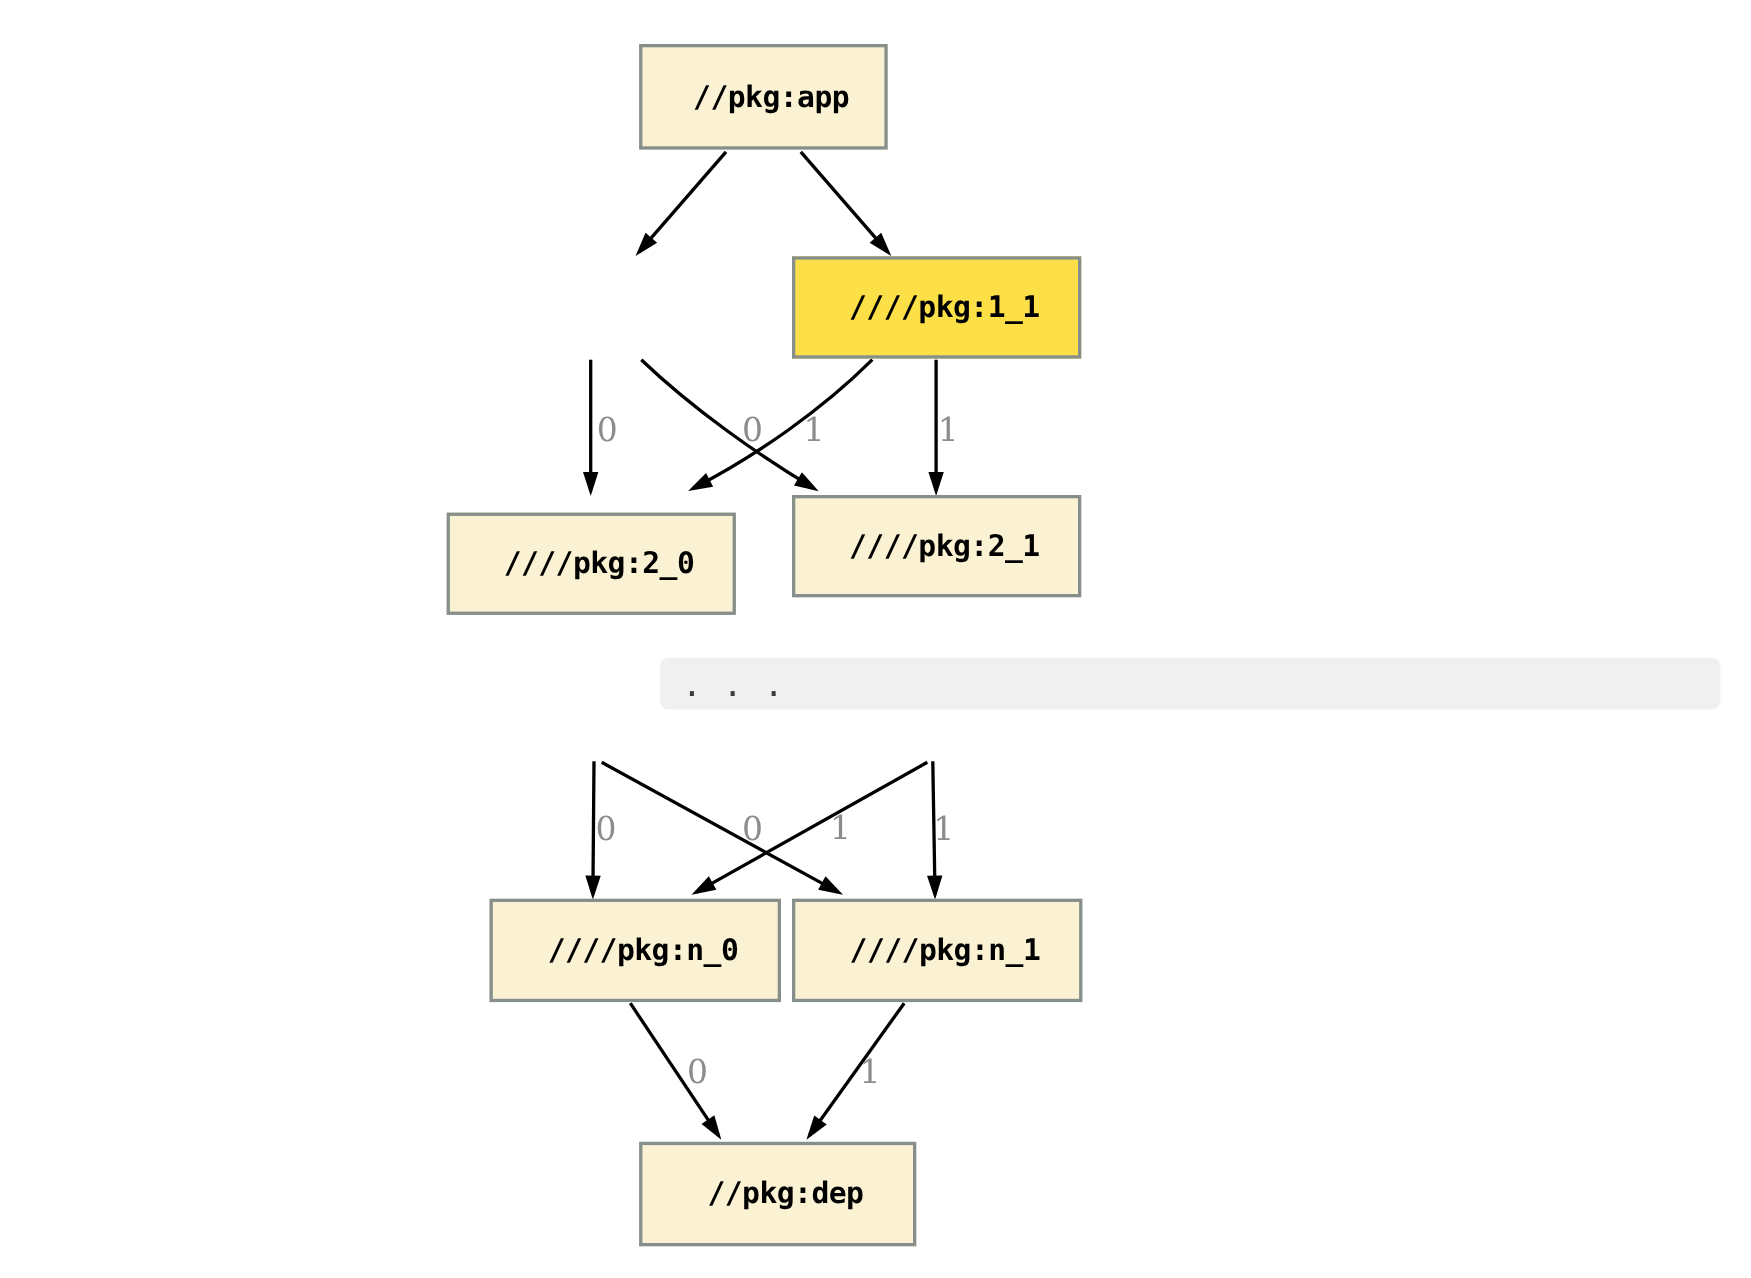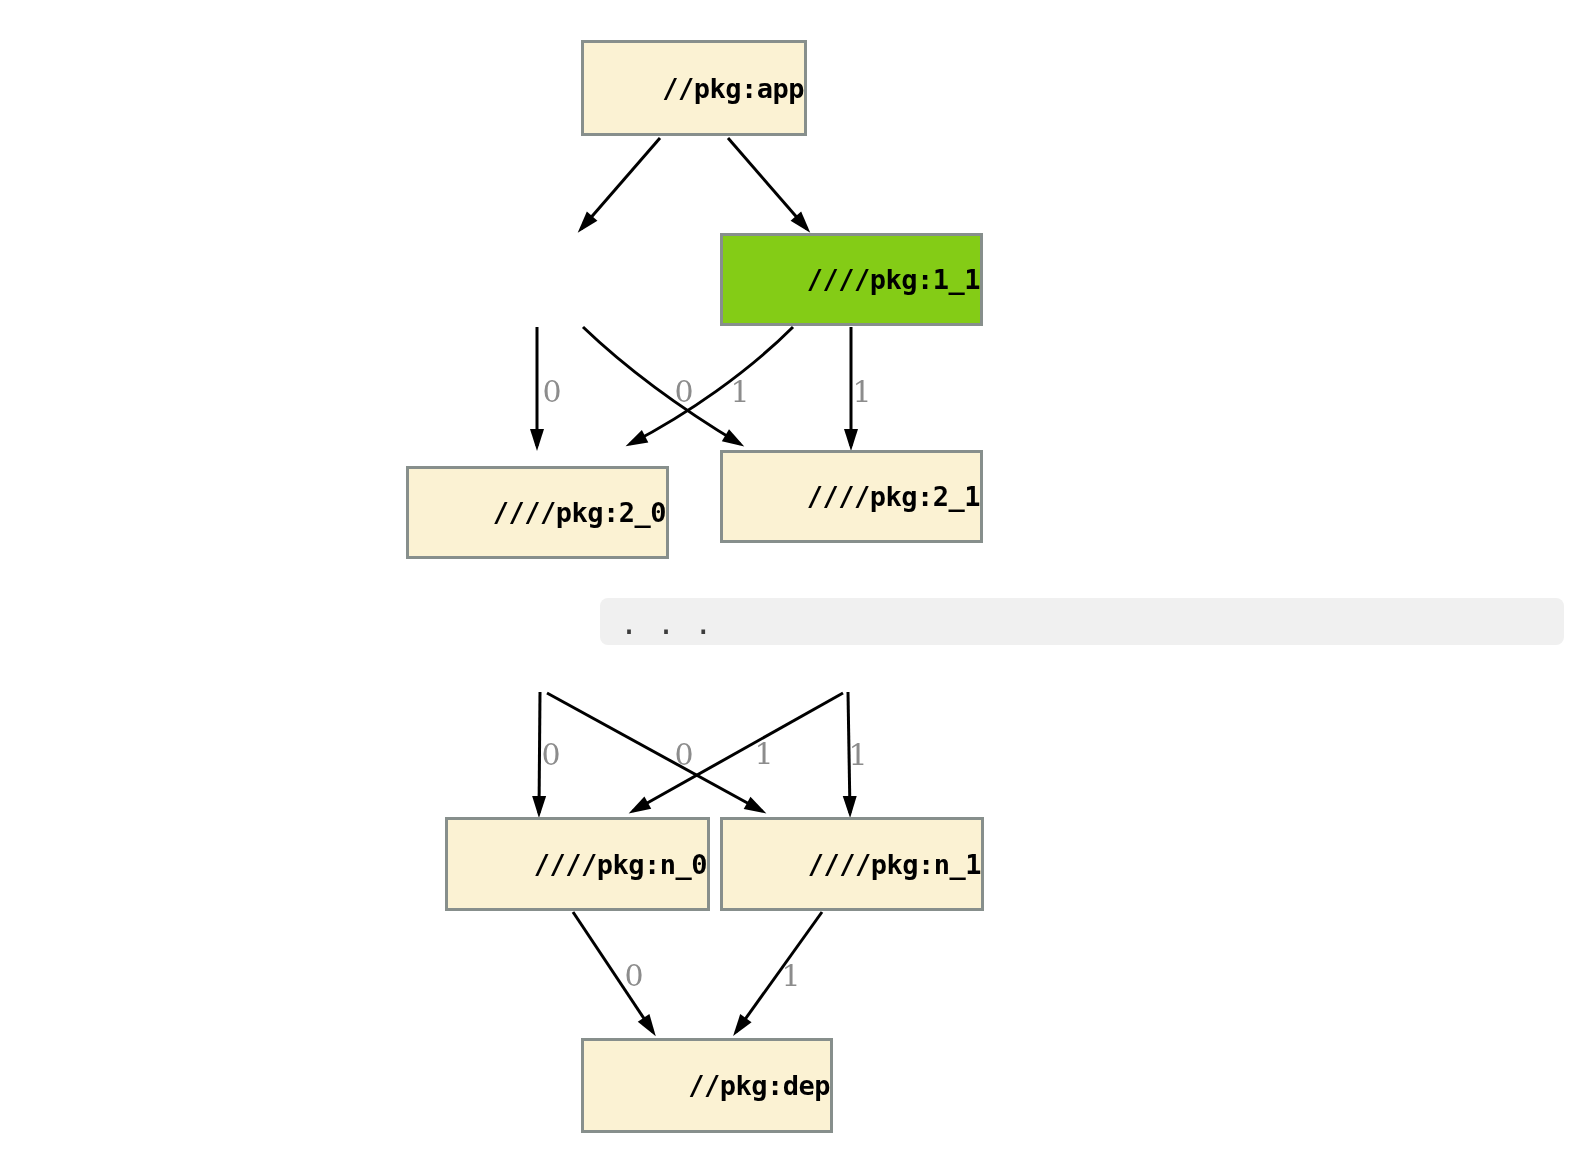--- a/index.html
+++ b/index.html
@@ -23,21 +23,21 @@
     height: 1162px;
     pointer-events: none;
   }
   .node {
     position: absolute;
     box-sizing: border-box;
     background: #fbf2d3;
     border: 3px solid #878f8c;
     display: flex;
     align-items: center;
-    justify-content: flex-end;
+    justify-content: center;
     padding-left: 14px;
   }
   .node .node-label {
     font-family: "DejaVu Sans Mono", monospace;
     font-weight: bold;
     font-size: 27px;
     color: #000000;
     white-space: pre;
     letter-spacing: -0.5px;
   }
@@ -99,21 +99,21 @@
     <span class="edge-label" style="left: 862px; top: 392px; color: rgb(140, 140, 140);">1</span>
     <span class="edge-label" style="left: 551px; top: 755px; color: rgb(140, 140, 140);">0</span>
     <span class="edge-label" style="left: 764px; top: 754px; color: rgb(140, 140, 140);">1</span>
     <span class="edge-label" style="left: 684px; top: 755px; color: rgb(140, 140, 140);">0</span>
     <span class="edge-label" style="left: 858px; top: 755px; color: rgb(140, 140, 140);">1</span>
     <span class="edge-label" style="left: 634px; top: 976px; color: rgb(140, 140, 140);">0</span>
     <span class="edge-label" style="left: 791px; top: 976px; color: rgb(140, 140, 140);">1</span>
     <div class="node" style="left: 581px; top: 40px; width: 226px; height: 96px; background: rgb(251, 242, 211); border-color: rgb(135, 143, 140);">
       <span class="node-label" style="color: rgb(0, 0, 0);">//pkg:app</span>
     </div>
-    <div class="node" style="left: 720px; top: 233px; width: 263px; height: 93px; background: #84cc16; border-color: rgb(135, 143, 140);">
+    <div class="node" style="left: 720px; top: 233px; width: 263px; height: 93px; background: #fde047; border-color: rgb(135, 143, 140);">
       <span class="node-label" style="color: rgb(0, 0, 0);">////pkg:1_1</span>
     </div>
     <div class="node" style="left: 406px; top: 450px; width: 263px; height: 93px; background: rgb(251, 242, 211); border-color: rgb(135, 143, 140); margin-top: 16px;">
       <span class="node-label" style="color: rgb(0, 0, 0);">////pkg:2_0</span>
     </div>
     <div class="node" style="left: 720px; top: 450px; width: 263px; height: 93px; background: rgb(251, 242, 211); border-color: rgb(135, 143, 140);">
       <span class="node-label" style="color: rgb(0, 0, 0);">////pkg:2_1</span>
     </div>
     <div class="node" style="left: 407px; top: 817px; width: 265px; height: 94px; background: rgb(251, 242, 211); border-color: rgb(135, 143, 140); margin-left: 38px;">
       <span class="node-label" style="color: rgb(0, 0, 0);">////pkg:n_0</span>

